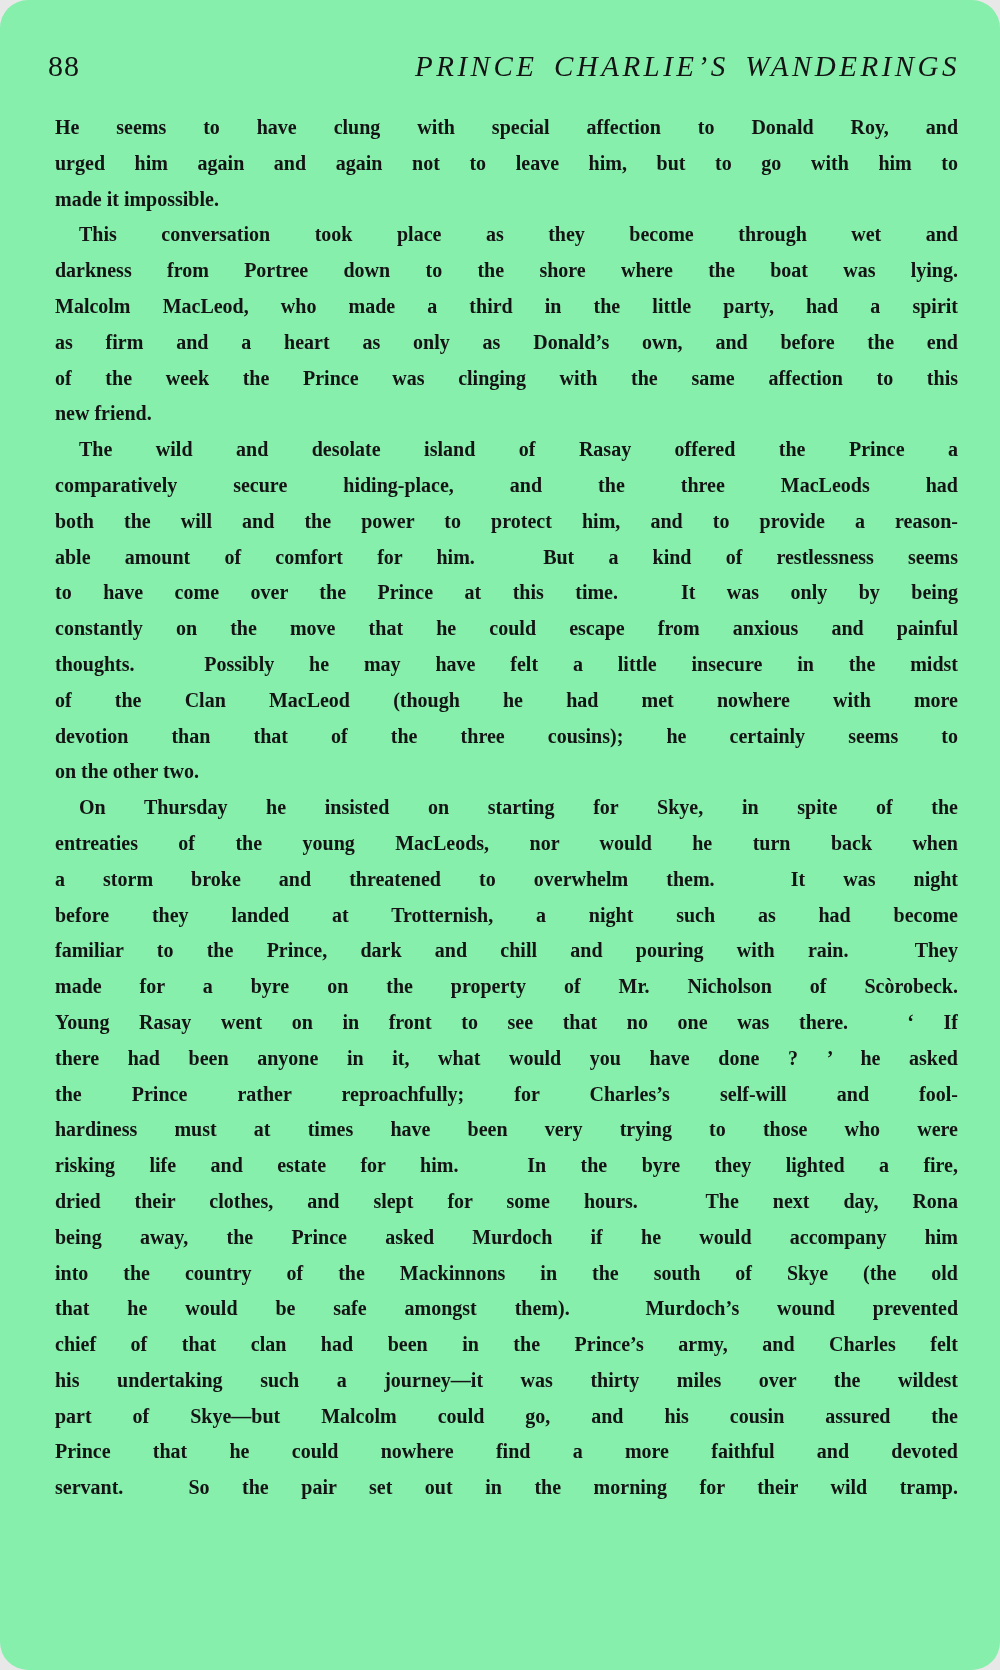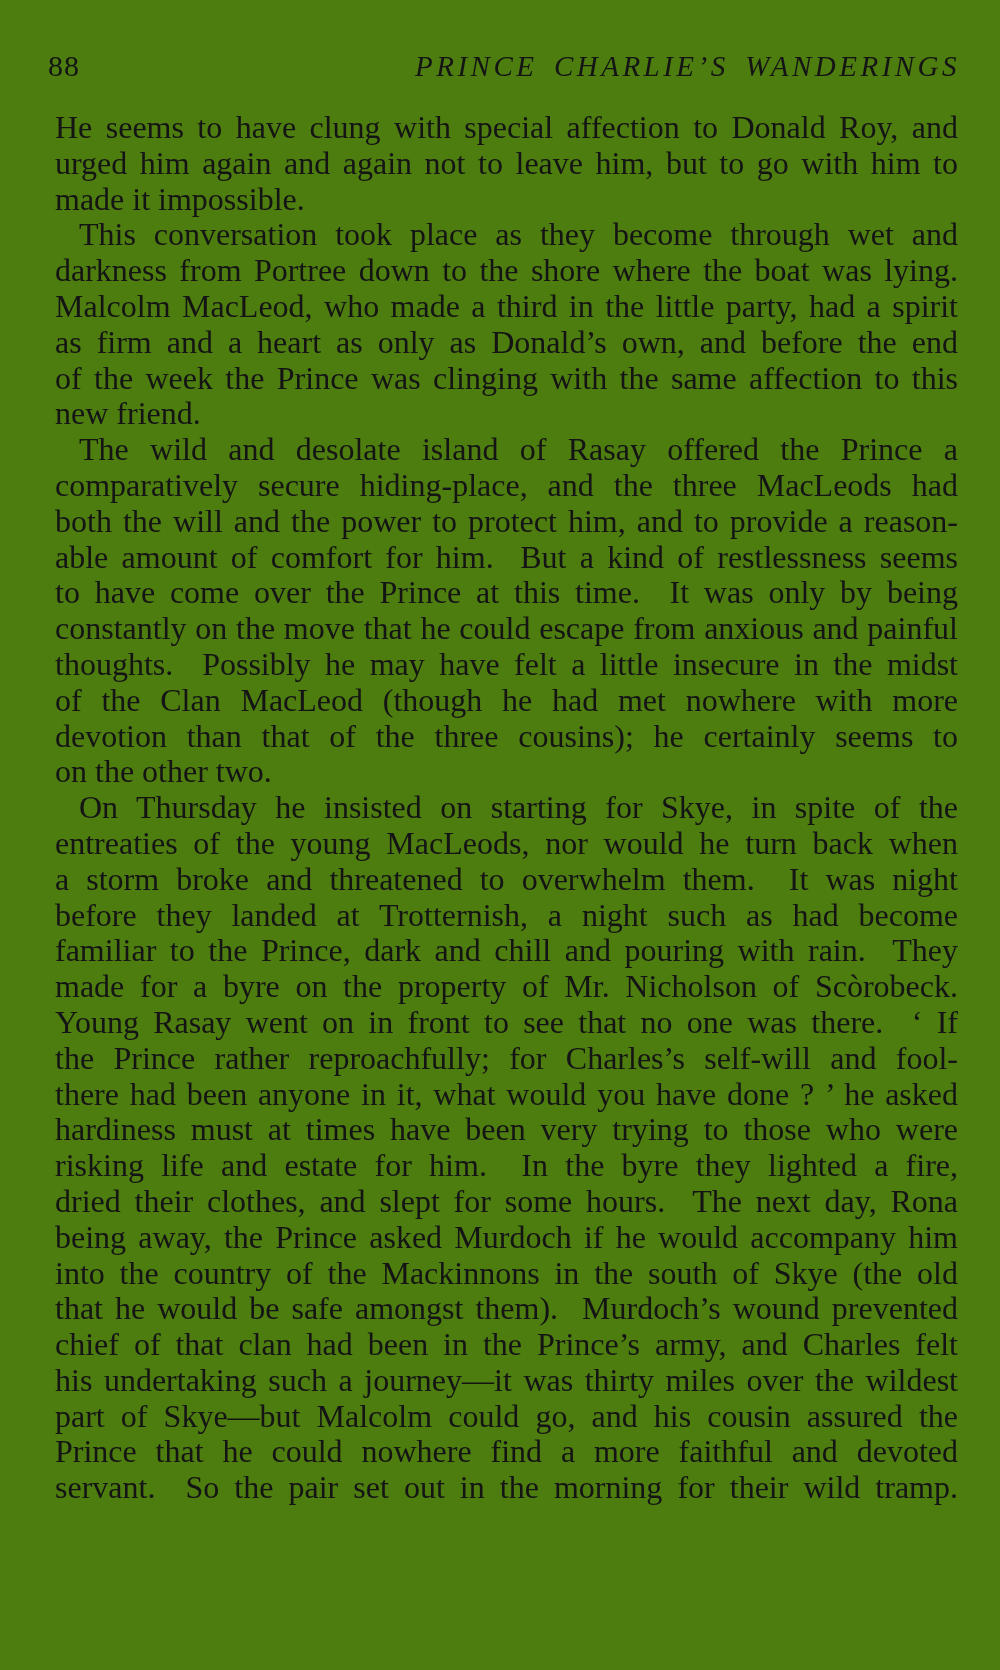--- a/index.html
+++ b/index.html
@@ -39,21 +39,22 @@
     font-size: 29px;
     letter-spacing: 0.12em;
     word-spacing: 0.2em;
     white-space: nowrap;
   }
   .body-text {
     position: absolute;
     top: 110px;
     left: 55px;
     width: 903px;
-    font-size: 32px;
+    font-size: 20px;
+    font-weight: bold;
   }
   .para {
     margin: 0;
     padding: 0;
   }
   .line {
     line-height: 35.8px;
     height: 35.8px;
     text-align: justify;
     text-align-last: justify;
@@ -63,21 +64,21 @@
   .line.para-end {
     text-align-last: left;
   }
   .para.indent .line:first-child {
     text-indent: 24px;
   }
 </style>
 </head>
 <body>
 
-<div class="page" style="background: #4d7c0f; color: rgb(20, 20, 20);">
+<div class="page" style="background: #86efac; color: rgb(20, 20, 20); border-radius: 28px;">
   <header class="running-head">
     <span class="page-number">88</span>
     <span class="running-title">PRINCE CHARLIE’S WANDERINGS</span>
   </header>
   <main class="body-text">
       <div class="para">
         <div class="line">He seems to have clung with special affection to Donald Roy, and</div>
         <div class="line">urged him again and again not to leave him, but to go with him to</div>
         <div class="line para-end">made it impossible.</div>
       </div>
@@ -102,22 +103,22 @@
         <div class="line para-end">on the other two.</div>
       </div>
       <div class="para indent">
         <div class="line">On Thursday he insisted on starting for Skye, in spite of the</div>
         <div class="line">entreaties of the young MacLeods, nor would he turn back when</div>
         <div class="line">a storm broke and threatened to overwhelm them.&nbsp; It was night</div>
         <div class="line">before they landed at Trotternish, a night such as had become</div>
         <div class="line">familiar to the Prince, dark and chill and pouring with rain.&nbsp; They</div>
         <div class="line">made for a byre on the property of Mr. Nicholson of Scòrobeck.</div>
         <div class="line">Young Rasay went on in front to see that no one was there.&nbsp; ‘ If</div>
+        <div class="line">there had been anyone in it, what would you have done ? ’ he asked</div>
         <div class="line">the Prince rather reproachfully; for Charles’s self-will and fool-</div>
-        <div class="line">there had been anyone in it, what would you have done ? ’ he asked</div>
         <div class="line">hardiness must at times have been very trying to those who were</div>
         <div class="line">risking life and estate for him.&nbsp; In the byre they lighted a fire,</div>
         <div class="line">dried their clothes, and slept for some hours.&nbsp; The next day, Rona</div>
         <div class="line">being away, the Prince asked Murdoch if he would accompany him</div>
         <div class="line">into the country of the Mackinnons in the south of Skye (the old</div>
         <div class="line">that he would be safe amongst them).&nbsp; Murdoch’s wound prevented</div>
         <div class="line">chief of that clan had been in the Prince’s army, and Charles felt</div>
         <div class="line">his undertaking such a journey—it was thirty miles over the wildest</div>
         <div class="line">part of Skye—but Malcolm could go, and his cousin assured the</div>
         <div class="line">Prince that he could nowhere find a more faithful and devoted</div>

